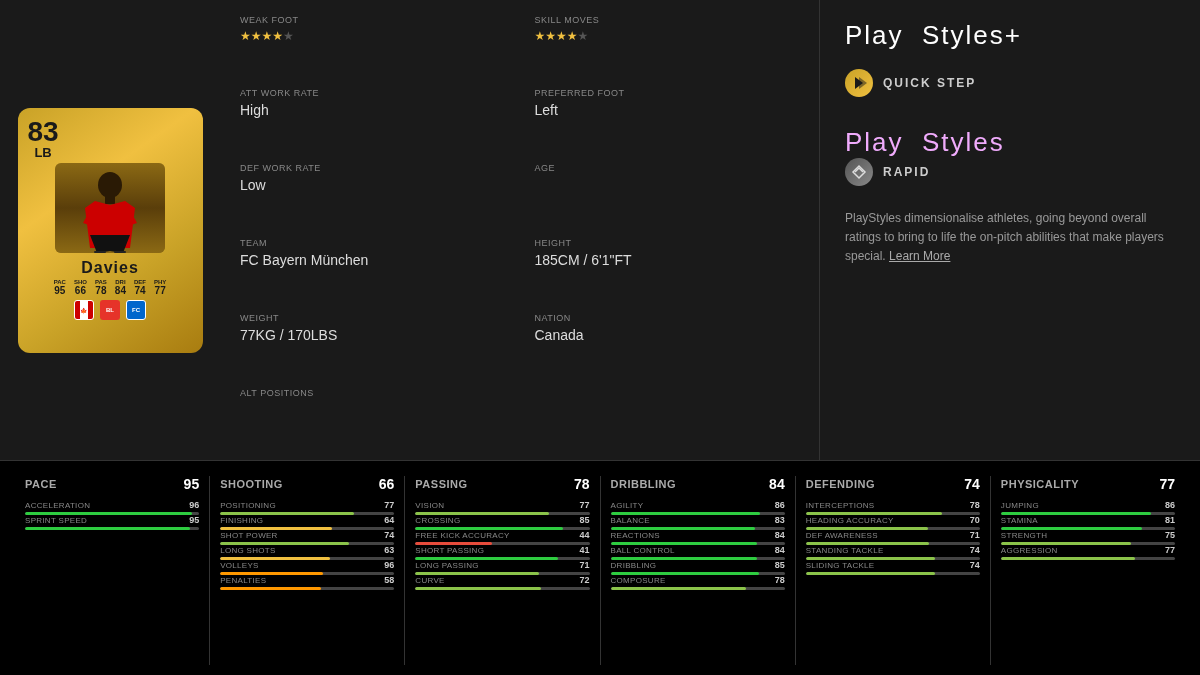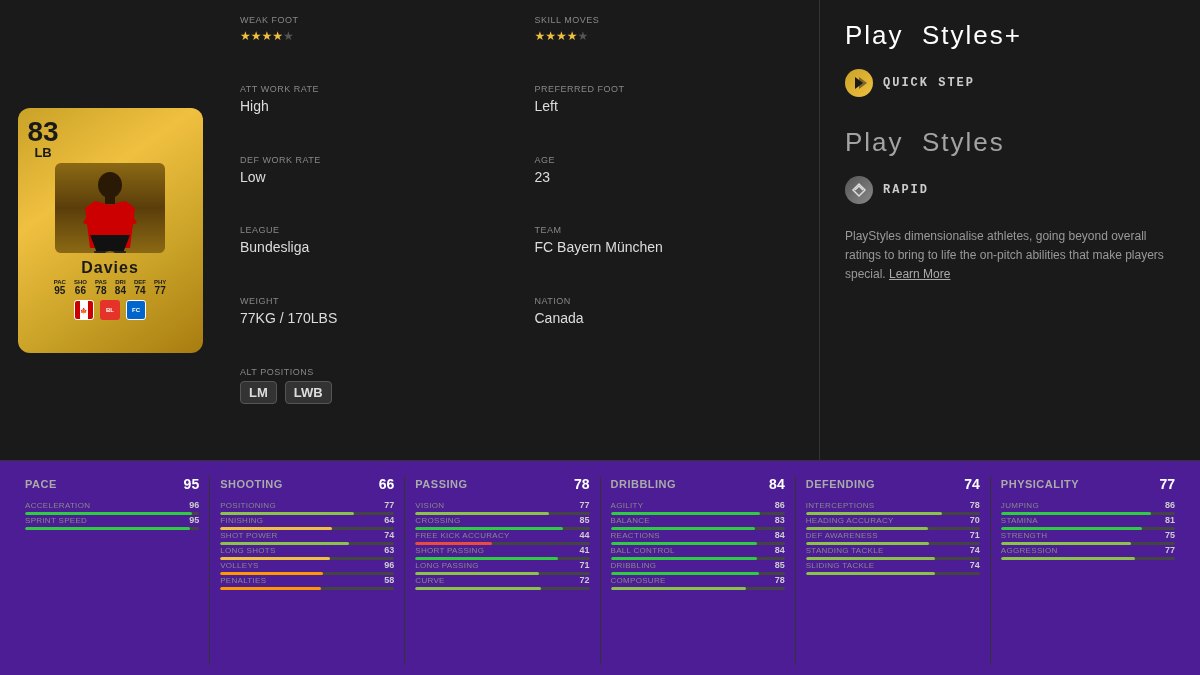--- a/index.html
+++ b/index.html
@@ -228,38 +228,37 @@
       align-items: center;
       justify-content: center;
       font-size: 10px;
     }
 
     .play-style-name {
       font-size: 12px;
       color: #ccc;
       letter-spacing: 2px;
       font-weight: 600;
-      font-family: Liberation Mono, monospace;
     }
 
     .play-styles-desc {
       font-size: 12px;
       color: #999;
       line-height: 1.6;
       margin-top: 15px;
     }
 
     .learn-more {
       color: #aaa;
       text-decoration: underline;
     }
 
     
     .bottom-stats {
-      background: #4c1d95;
+      background: #000000;
       padding: 15px 15px 10px;
       display: flex;
       gap: 0;
       border-top: 1px solid #333;
       height: 215px;
       min-height: 215px;
     }
 
     .stat-category {
       flex: 1;
@@ -471,50 +470,45 @@
           <span class="attr-value">Left</span>
         </div>
 
         <div class="attr-group">
           <span class="attr-label">DEF WORK RATE</span>
           <span class="attr-value">Low</span>
         </div>
 
         <div class="attr-group">
           <span class="attr-label">AGE</span>
-          <span class="attr-value">23</span>
-        </div>
-
-        <div class="attr-group">
-          <span class="attr-label">LEAGUE</span>
-          <span class="attr-value">Bundesliga</span>
-        </div>
+        </div>
+
 
         <div class="attr-group">
           <span class="attr-label">TEAM</span>
           <span class="attr-value">FC Bayern München</span>
         </div>
 
+        <div class="attr-group">
+          <span class="attr-label">HEIGHT</span>
+          <span class="attr-value">185CM / 6'1"FT</span>
+        </div>
 
         <div class="attr-group">
           <span class="attr-label">WEIGHT</span>
           <span class="attr-value">77KG / 170LBS</span>
         </div>
 
         <div class="attr-group">
           <span class="attr-label">NATION</span>
           <span class="attr-value">Canada</span>
         </div>
 
         <div class="attr-group">
           <span class="attr-label">ALT POSITIONS</span>
-          <div class="alt-pos-badges">
-            <span class="alt-pos-badge">LM</span>
-            <span class="alt-pos-badge">LWB</span>
-          </div>
         </div>
 
       </div>
     </div>
 
     <div class="right-panel">
 
       <div style="font-size: 26px; font-weight: 300; color: #fff; letter-spacing: 2px; margin-bottom: 18px;">
         <span>Play</span>&nbsp;&nbsp;<span>Styles+</span>
       </div>
@@ -522,21 +516,21 @@
       <div class="play-style-badge">
         <div class="play-style-icon-plus">
           <svg width="16" height="16" viewBox="0 0 16 16">
             <polygon points="4,2 12,8 4,14" fill="#1a1a1a"></polygon>
             <polygon points="8,2 16,8 8,14" fill="#1a1a1a" opacity="0.5"></polygon>
           </svg>
         </div>
         <span class="play-style-name">QUICK STEP</span>
       </div>
 
-      <div style="font-size: 26px; font-weight: 300; color: #a3a3a3; letter-spacing: 2px; margin-top: 22px; margin-bottom: 18px;">
+      <div style="font-size: 26px; font-weight: 300; color: #f0abfc; letter-spacing: 2px; margin-top: 22px; ">
         <span>Play</span>&nbsp;&nbsp;<span>Styles</span>
       </div>
 
       <div class="play-style-badge">
         <div class="play-style-icon">
           <svg width="16" height="16" viewBox="0 0 16 16">
             <path d="M2,8 L8,2 L14,8 L8,14 Z" fill="none" stroke="#ddd" stroke-width="1.5"></path>
             <path d="M4,8 L8,4 L12,8" fill="none" stroke="#ddd" stroke-width="1.5"></path>
           </svg>
         </div>

